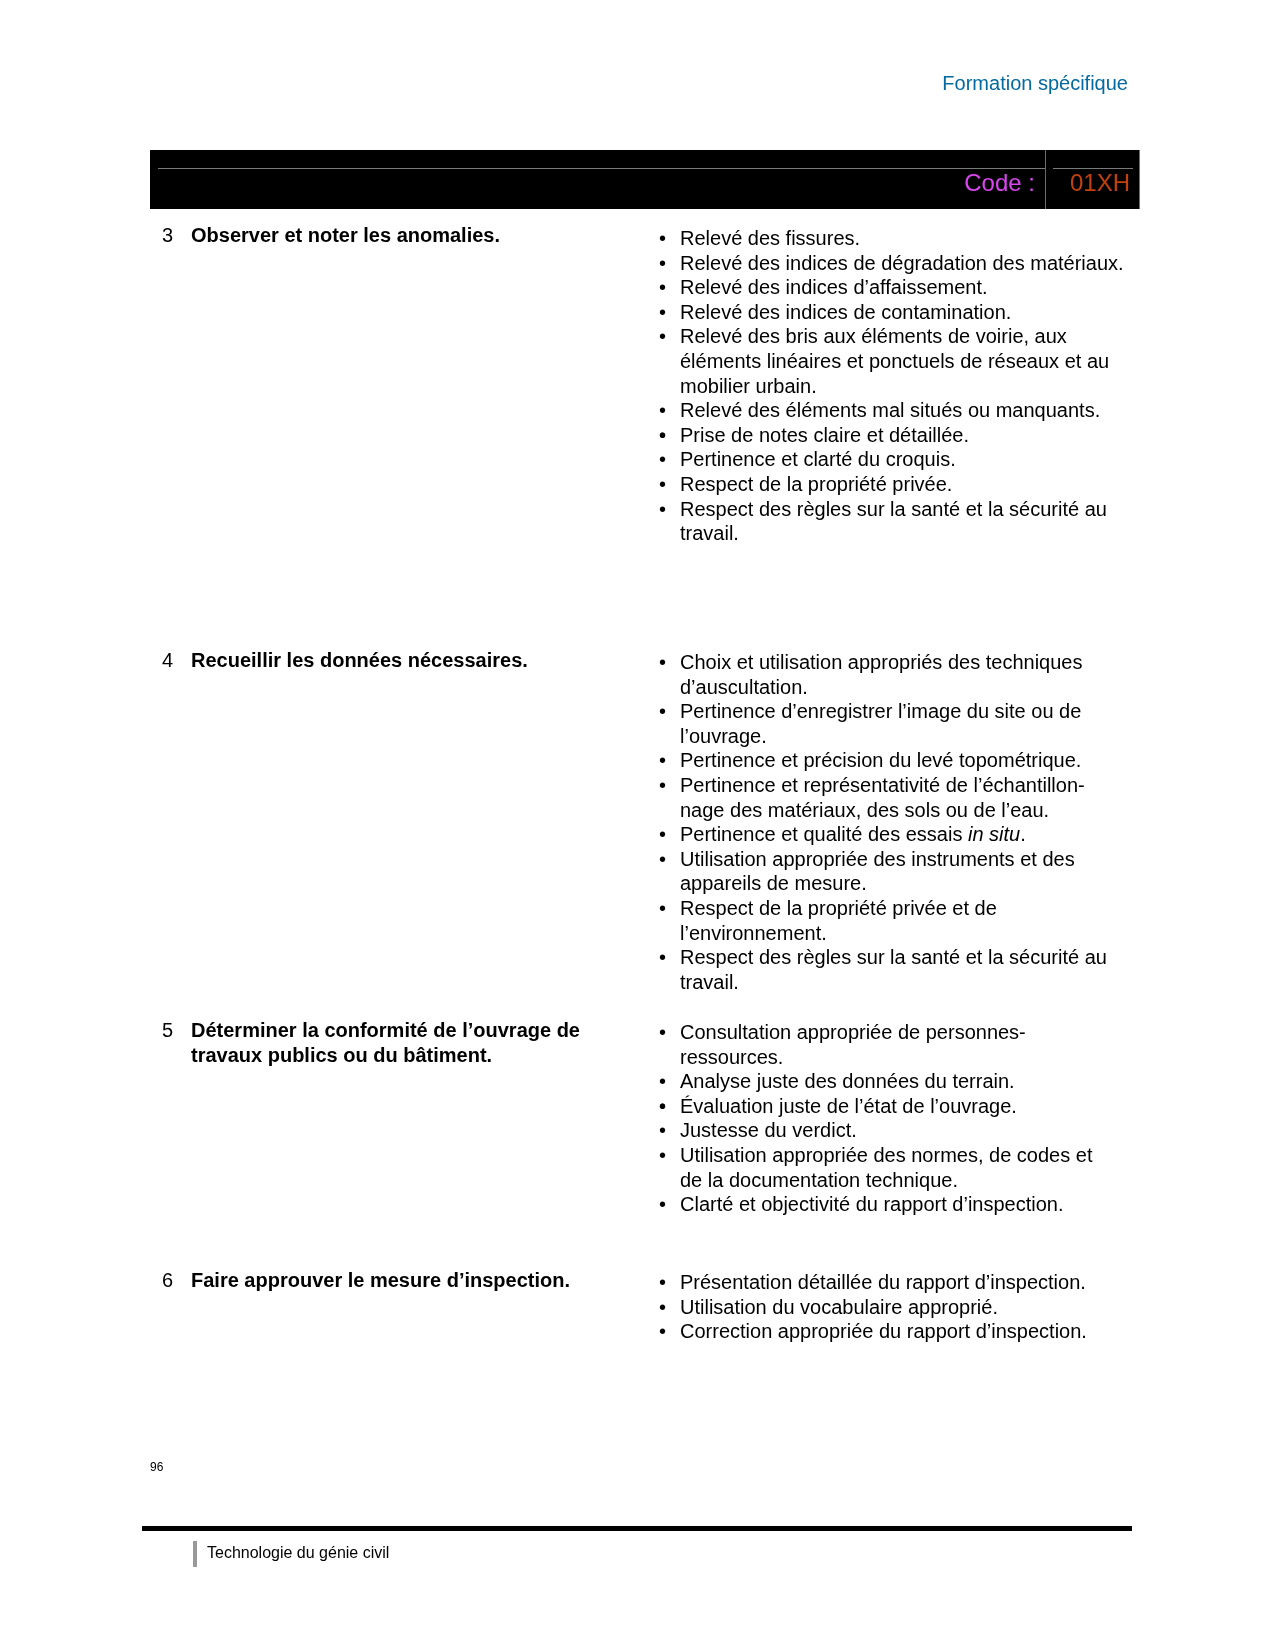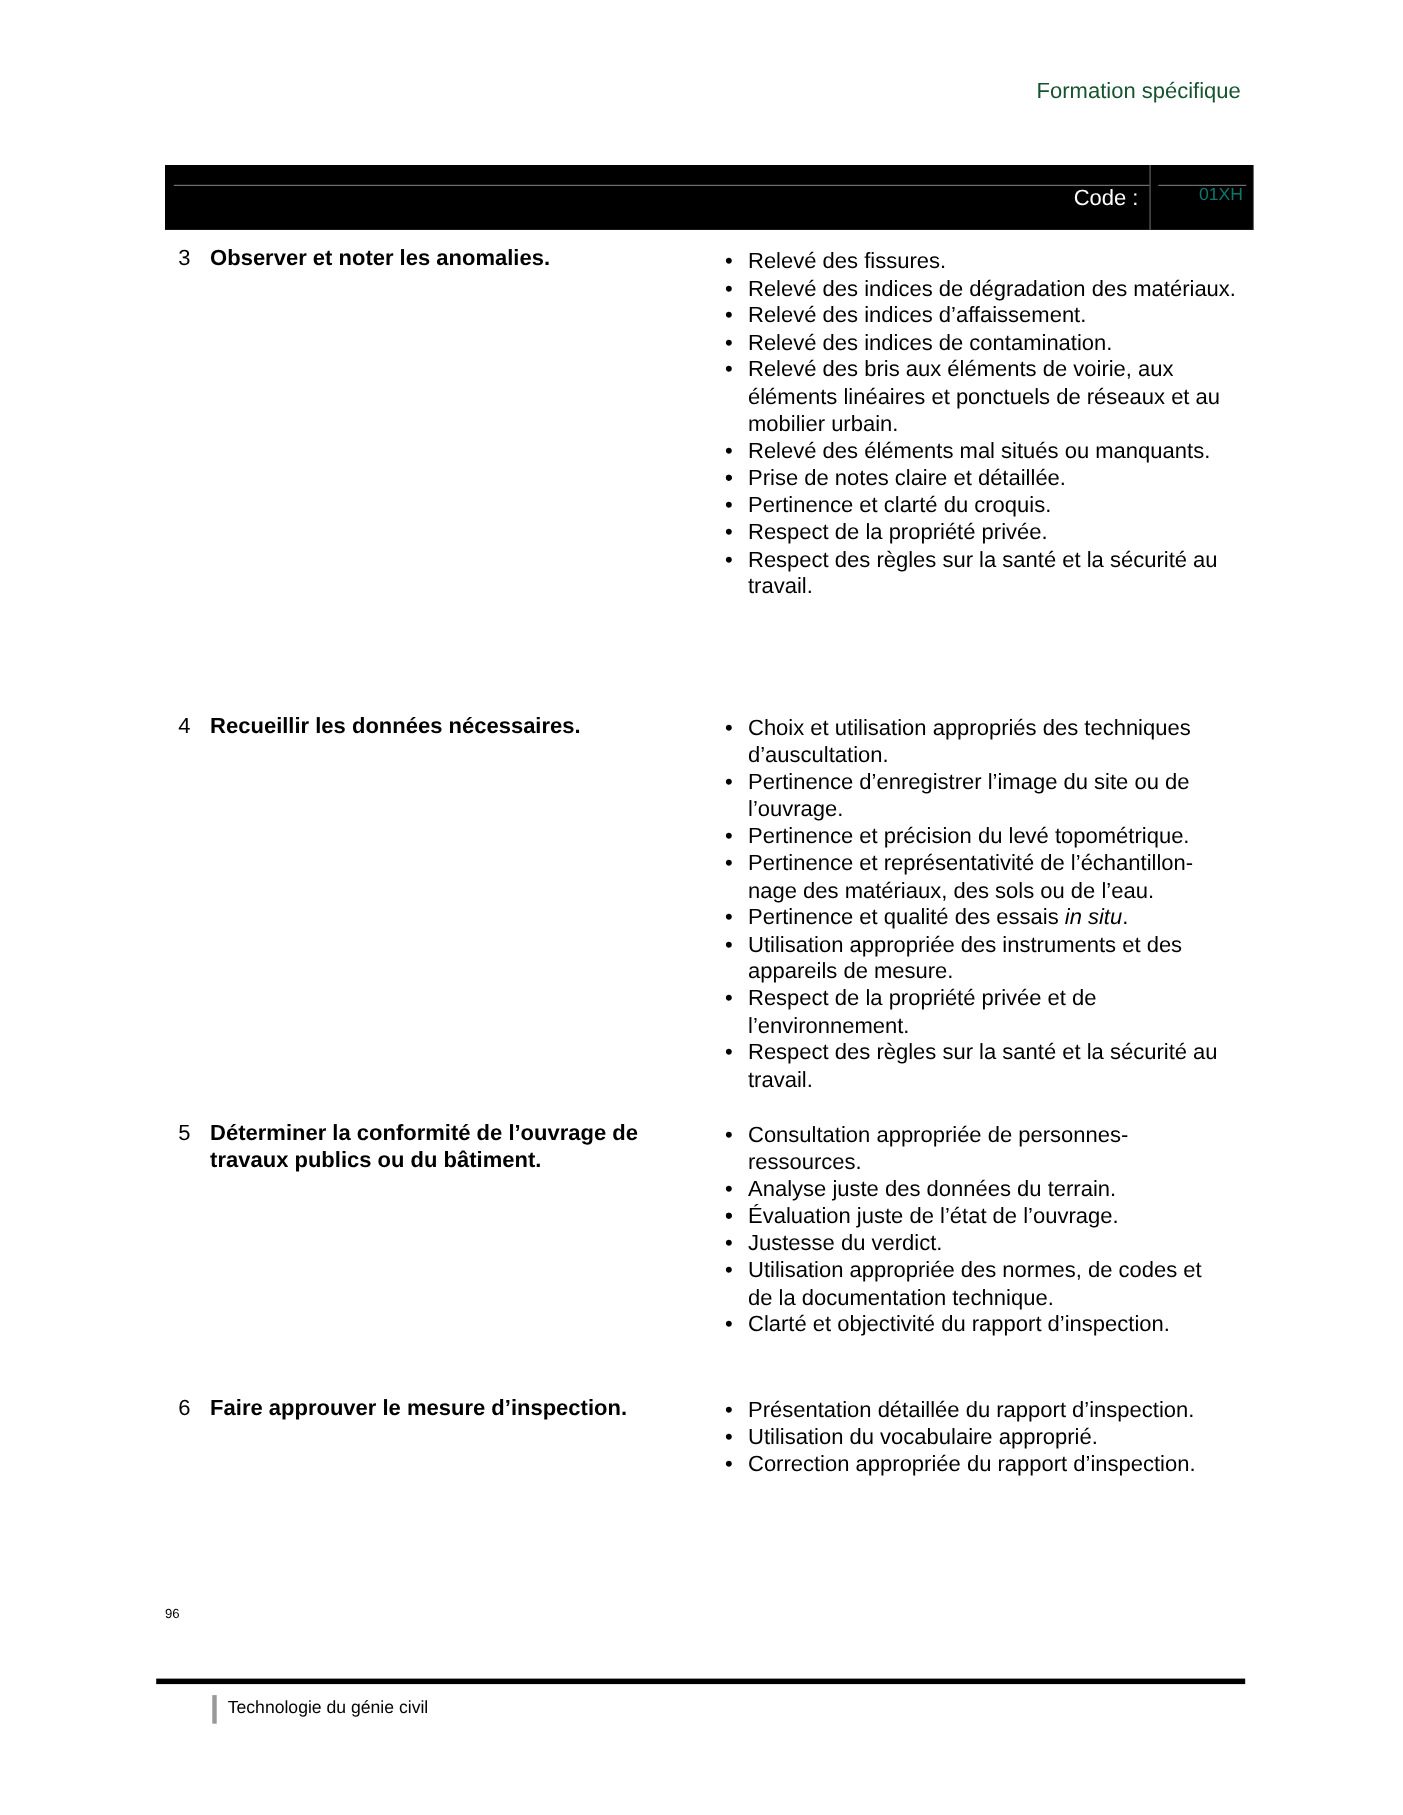--- a/index.html
+++ b/index.html
@@ -1,25 +1,25 @@
 <!DOCTYPE html>
 <html><head>
 <meta charset="utf-8">
 <style>
   html, body { margin:0; padding:0; background:#ffffff; }
   body { width:1275px; height:1650px; position:relative; overflow:hidden;
          font-family:"Liberation Sans", sans-serif; color:#000; }
-  .running-head { position:absolute; right:147px; top:72px; font-size:20px; color:#14532d; }
+  .running-head { position:absolute; right:147px; top:72px; font-size:20px; color:#0369a1; }
   .code-bar { position:absolute; left:150px; top:150px; width:990px; height:59px; background:#000; }
   .code-bar .rule-left { position:absolute; left:8px; top:18px; width:887px; height:1px; background:#7a7a7a; }
   .code-bar .divider { position:absolute; left:895px; top:0; width:1px; height:59px; background:#6a6a6a; }
   .code-bar .rule-right { position:absolute; left:903px; top:18px; width:80px; height:1px; background:#7a7a7a; }
   .code-bar .divider-end { position:absolute; left:989px; top:0; width:1px; height:59px; background:#6a6a6a; }
-  .code-label { position:absolute; right:105px; top:19px; color:#ffffff; font-size:20px; }
-  .code-value { position:absolute; right:10px; top:19px; color:#0f766e; font-size:16px; }
+  .code-label { position:absolute; right:105px; top:19px; color:#d946ef; font-size:24px; }
+  .code-value { position:absolute; right:10px; top:19px; color:#c2410c; font-size:24px; }
   .row { position:absolute; left:0; width:1275px; }
   .step-num { position:absolute; left:162px; font-size:20px; line-height:24.6px; }
   .step-text { position:absolute; left:191px; width:400px; font-size:20px; line-height:24.6px;font-weight:bold; }
   .criteria { position:absolute; left:656px; width:490px; margin:0; padding:0; list-style:none; font-size:20px; line-height:24.6px; }
   .criteria li { position:relative; padding-left:24px; }
   .criteria li .bullet { position:absolute; left:3px; top:0; }
   .footer-rule { position:absolute; left:142px; top:1526px; width:990px; height:5px; background:#000; }
   .page-num { position:absolute; left:150px; top:1460px; font-size:12px; }
   .footer-bar { position:absolute; left:193px; top:1541px; width:4px; height:26px; background:#999; }
   .footer-title { position:absolute; left:207px; top:1544px; font-size:16px; }

